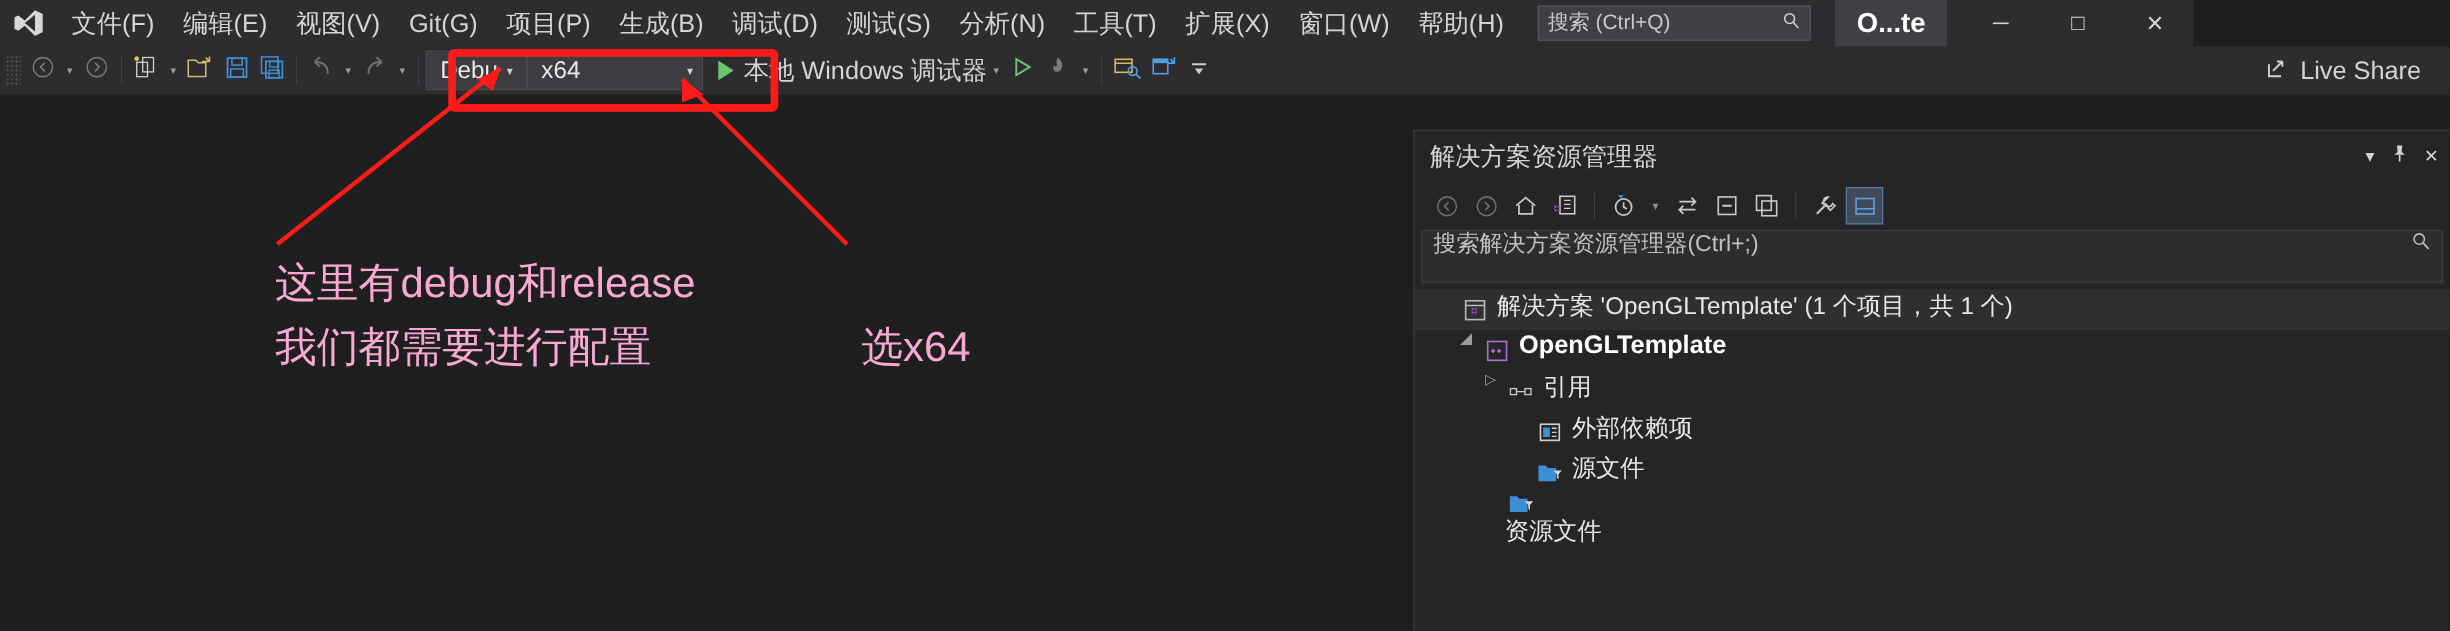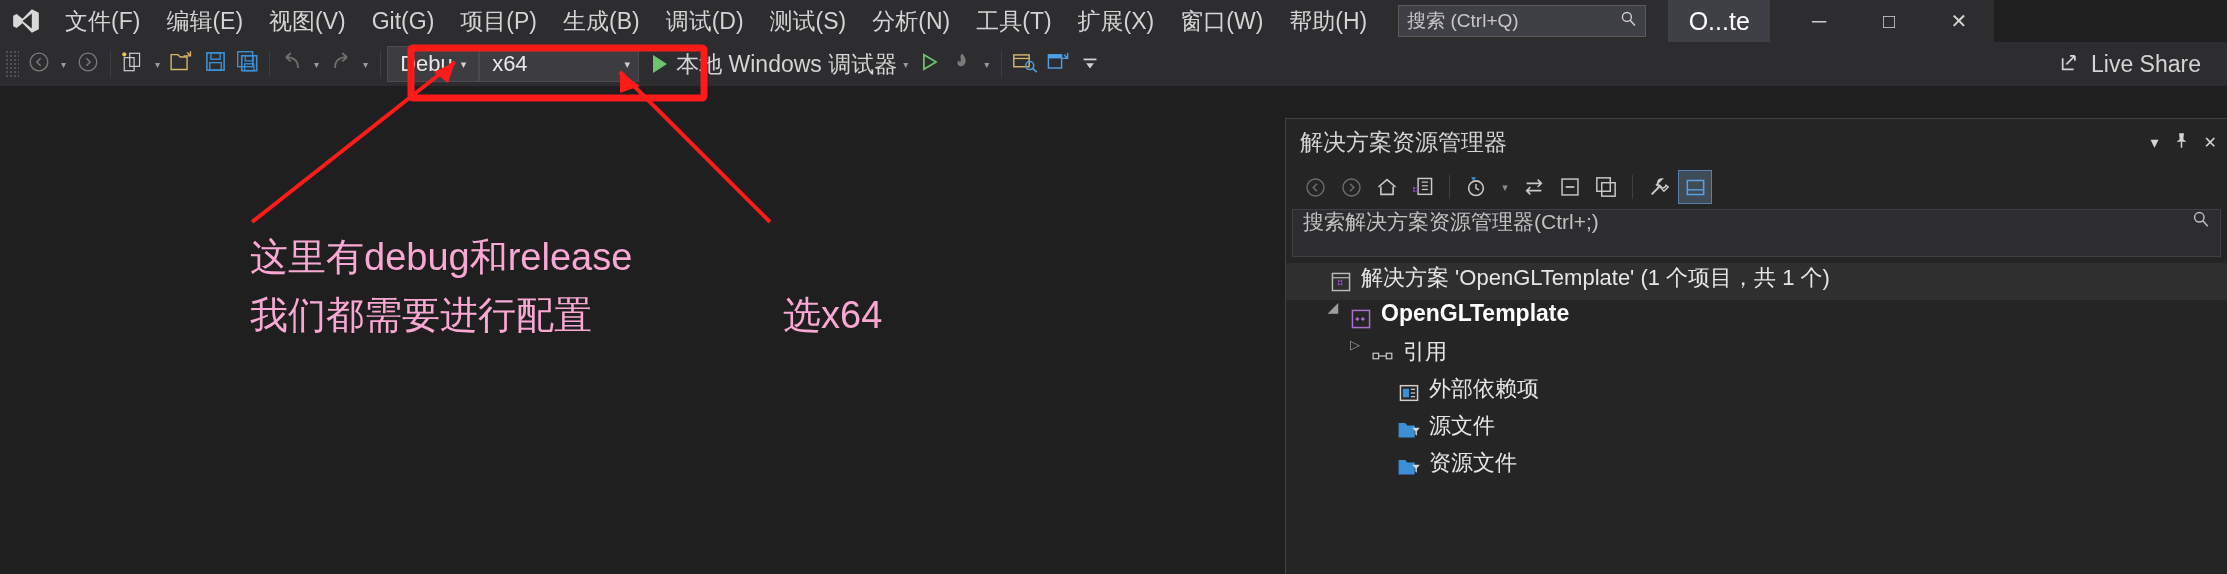--- a/index.html
+++ b/index.html
@@ -32,21 +32,21 @@
     background: transparent; border: none; outline: none;
     color: #c8c8c8; font-size: 19px; width: 205px;
     font-family: "Liberation Sans", sans-serif;
   }
   .search-wrap input::placeholder { color: #c8c8c8; opacity: 1; }
   .search-ico { color: #d0d0d0; font-size: 18px; margin-left: auto; }
 
   .doc-tab {
     margin-left: 22px; height: 42px; min-width: 102px; background: #3f3f46;
     display: flex; align-items: center; justify-content: center;
-    color: #ffffff; font-size: 25px; font-weight: normal;
+    color: #ffffff; font-size: 25px; font-weight: bold;
   }
   .win-btns { margin-left: auto; display: flex; height: 42px; }
   .win-btn {
     width: 70px; height: 42px; display: flex; align-items: center; justify-content: center;
     color: #d4d4d4; font-size: 20px;
   }
 
   
   .toolbar {
     position: absolute; left: 0; top: 42px; width: 2227px; height: 44px;
@@ -522,21 +522,21 @@
         <span class="twisty"></span>
         <span class="tw-icon">
           <svg width="23" height="20" viewBox="0 0 20 16">
             <path d="M1 14 L1 2.5 L6 2.5 L7.8 4.5 L14 4.5 L14 14 Z" fill="#3d8fd4" stroke="#3d8fd4" stroke-width="1"></path>
             <path d="M12.5 6 L19 6 L16.4 9 L16.4 13 L15.1 12 L15.1 9 Z" fill="#d8d8d8"></path>
           </svg>
         </span>
         <span>源文件</span>
       </div>
 
-      <div class="tree-row" style="padding-left:82px;">
+      <div class="tree-row" style="padding-left:82px;flex-direction:column;">
         <span class="twisty"></span>
         <span class="tw-icon">
           <svg width="23" height="20" viewBox="0 0 20 16">
             <path d="M1 14 L1 2.5 L6 2.5 L7.8 4.5 L14 4.5 L14 14 Z" fill="#3d8fd4" stroke="#3d8fd4" stroke-width="1"></path>
             <path d="M12.5 6 L19 6 L16.4 9 L16.4 13 L15.1 12 L15.1 9 Z" fill="#d8d8d8"></path>
           </svg>
         </span>
         <span>资源文件</span>
       </div>
 

